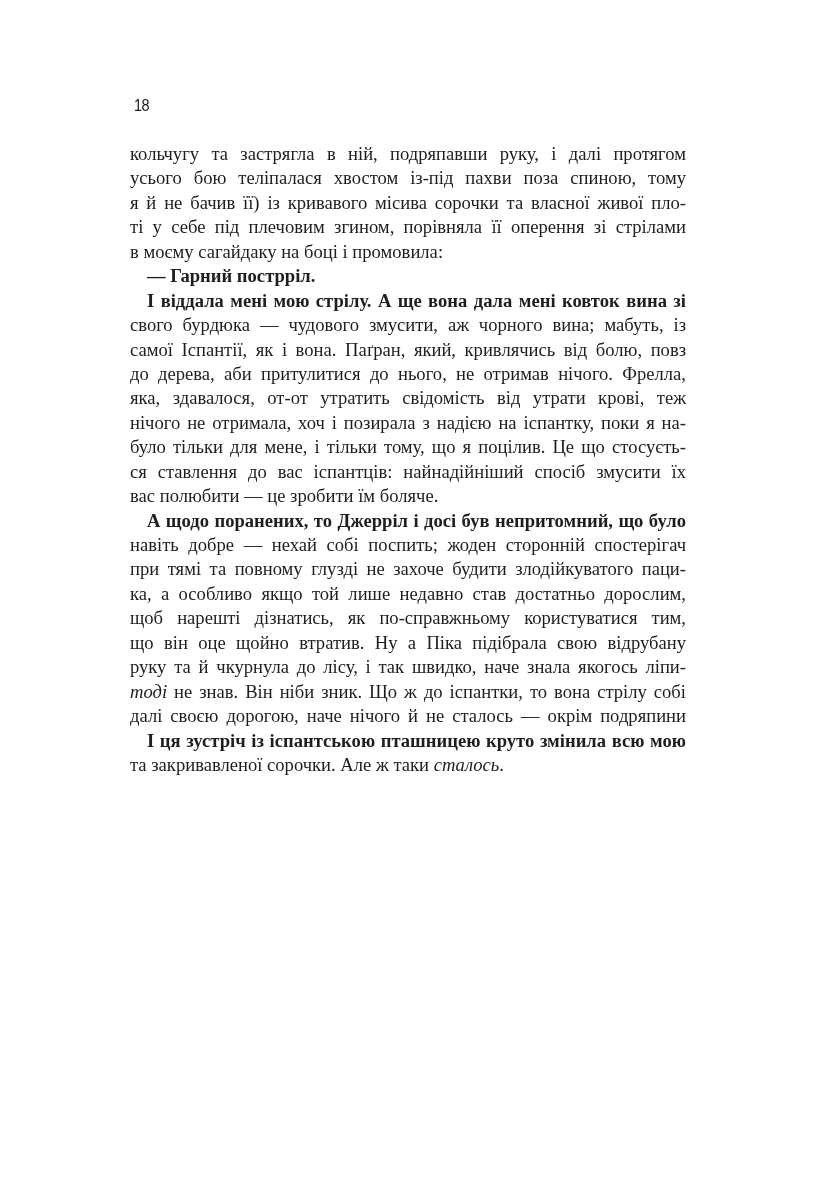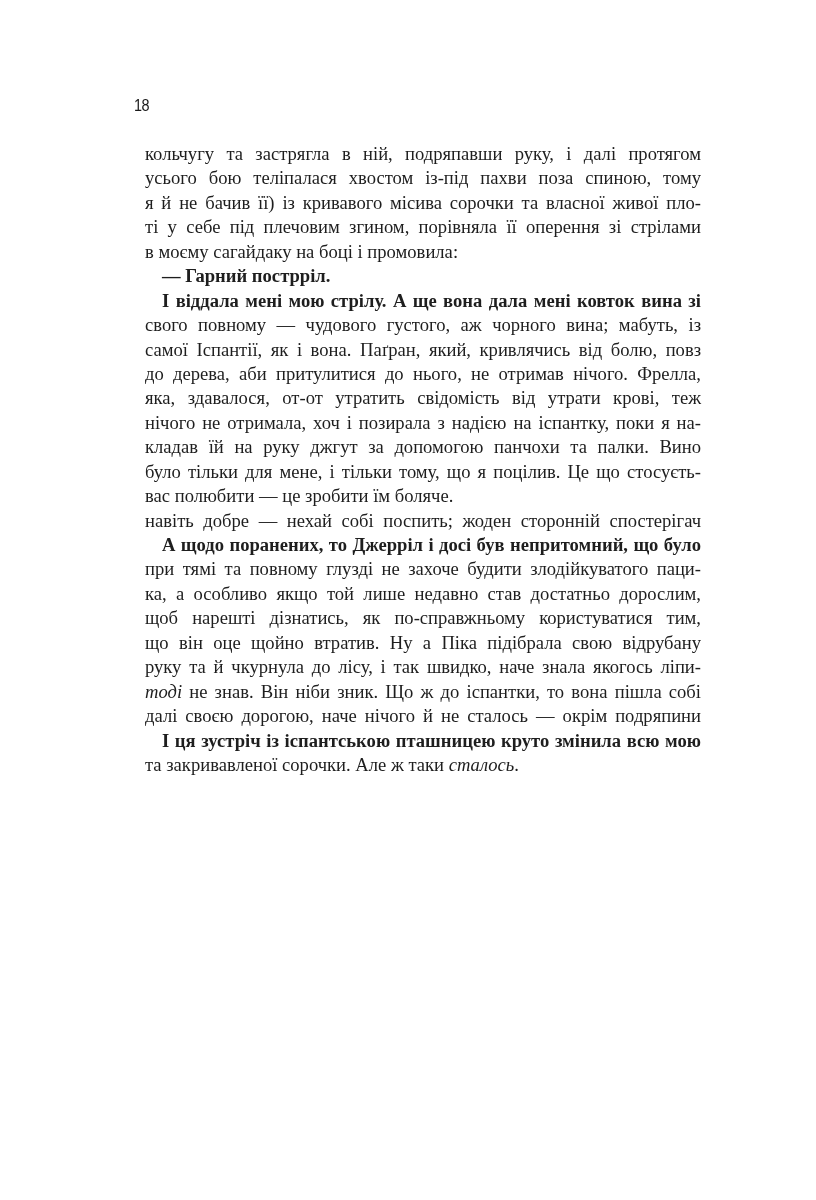--- a/index.html
+++ b/index.html
@@ -4,21 +4,21 @@
 <style>
   html, body { margin: 0; padding: 0; background: #ffffff; }
   body { width: 816px; height: 1200px; position: relative; overflow: hidden; }
   .page-number {
     position: absolute; left: 134px; top: 96px;
     font-family: "Liberation Sans", "DejaVu Sans", sans-serif;
     font-size: 17px; color: #1a1a1a; letter-spacing: -0.5px;
     transform: scaleX(0.85); transform-origin: left top;
   }
   .body-text {
-    position: absolute; left: 145px; top: 142px; width: 556px;
+    position: absolute; left: 130px; top: 142px; width: 556px;
     font-family: "Liberation Serif", "DejaVu Serif", serif;
     font-size: 18.6px; line-height: 24.45px; color: #1e1e1e;
   }
   .line {
     display: block; white-space: nowrap;
     text-align: justify; text-align-last: justify;
     height: 24.45px;
   }
   .line.last { text-align-last: left; }
   .line.indent { padding-left: 17px; font-weight: bold; }
@@ -30,32 +30,32 @@
 <div class="page-number">18</div>
 
 <div class="body-text">
   <span class="line">кольчугу та застрягла в ній, подряпавши руку, і далі протягом</span>
   <span class="line">усього бою теліпалася хвостом із-під пахви поза спиною, тому</span>
   <span class="line">я й не бачив її) із кривавого місива сорочки та власної живої пло-</span>
   <span class="line">ті у себе під плечовим згином, порівняла її оперення зі стрілами</span>
   <span class="line last">в моєму сагайдаку на боці і промовила:</span>
   <span class="line indent last">— Гарний пострріл.</span>
   <span class="line indent">І віддала мені мою стрілу. А ще вона дала мені ковток вина зі</span>
-  <span class="line">свого повному — чудового густого, аж чорного вина; мабуть, із</span>
+  <span class="line">свого бурдюка — чудового змусити, аж чорного вина; мабуть, із</span>
   <span class="line">самої Іспантії, як і вона. Паґран, який, кривлячись від болю, повз</span>
   <span class="line">до дерева, аби притулитися до нього, не отримав нічого. Фрелла,</span>
   <span class="line">яка, здавалося, от-от утратить свідомість від утрати крові, теж</span>
   <span class="line">нічого не отримала, хоч і позирала з надією на іспантку, поки я на-</span>
-  <span class="line">кладав їй на руку джгут за допомогою панчохи та палки. Вино</span>
   <span class="line">було тільки для мене, і тільки тому, що я поцілив. Це що стосуєть-</span>
+  <span class="line">ся ставлення до вас іспантців: найнадійніший спосіб змусити їх</span>
   <span class="line last">вас полюбити — це зробити їм боляче.</span>
+  <span class="line indent">А щодо поранених, то Джерріл і досі був непритомний, що було</span>
   <span class="line">навіть добре — нехай собі поспить; жоден сторонній спостерігач</span>
-  <span class="line indent">А щодо поранених, то Джерріл і досі був непритомний, що було</span>
   <span class="line">при тямі та повному глузді не захоче будити злодійкуватого паци-</span>
   <span class="line">ка, а особливо якщо той лише недавно став достатньо дорослим,</span>
   <span class="line">щоб нарешті дізнатись, як по-справжньому користуватися тим,</span>
   <span class="line">що він оце щойно втратив. Ну а Піка підібрала свою відрубану</span>
   <span class="line">руку та й чкурнула до лісу, і так швидко, наче знала якогось ліпи-</span>
-  <span class="line"><em>тоді</em><span> не знав. Він ніби зник. Що ж до іспантки, то вона пішла собі</span></span>
+  <span class="line"><em>тоді</em><span> не знав. Він ніби зник. Що ж до іспантки, то вона стрілу собі</span></span>
   <span class="line">далі своєю дорогою, наче нічого й не сталось — окрім подряпини</span>
   <span class="line indent">І ця зустріч із іспантською пташницею круто змінила всю мою</span>
   <span class="line last"><span>та закривавленої сорочки. Але ж таки </span><em>сталось</em><span>.</span></span>
 </div>
 
 </body></html>

